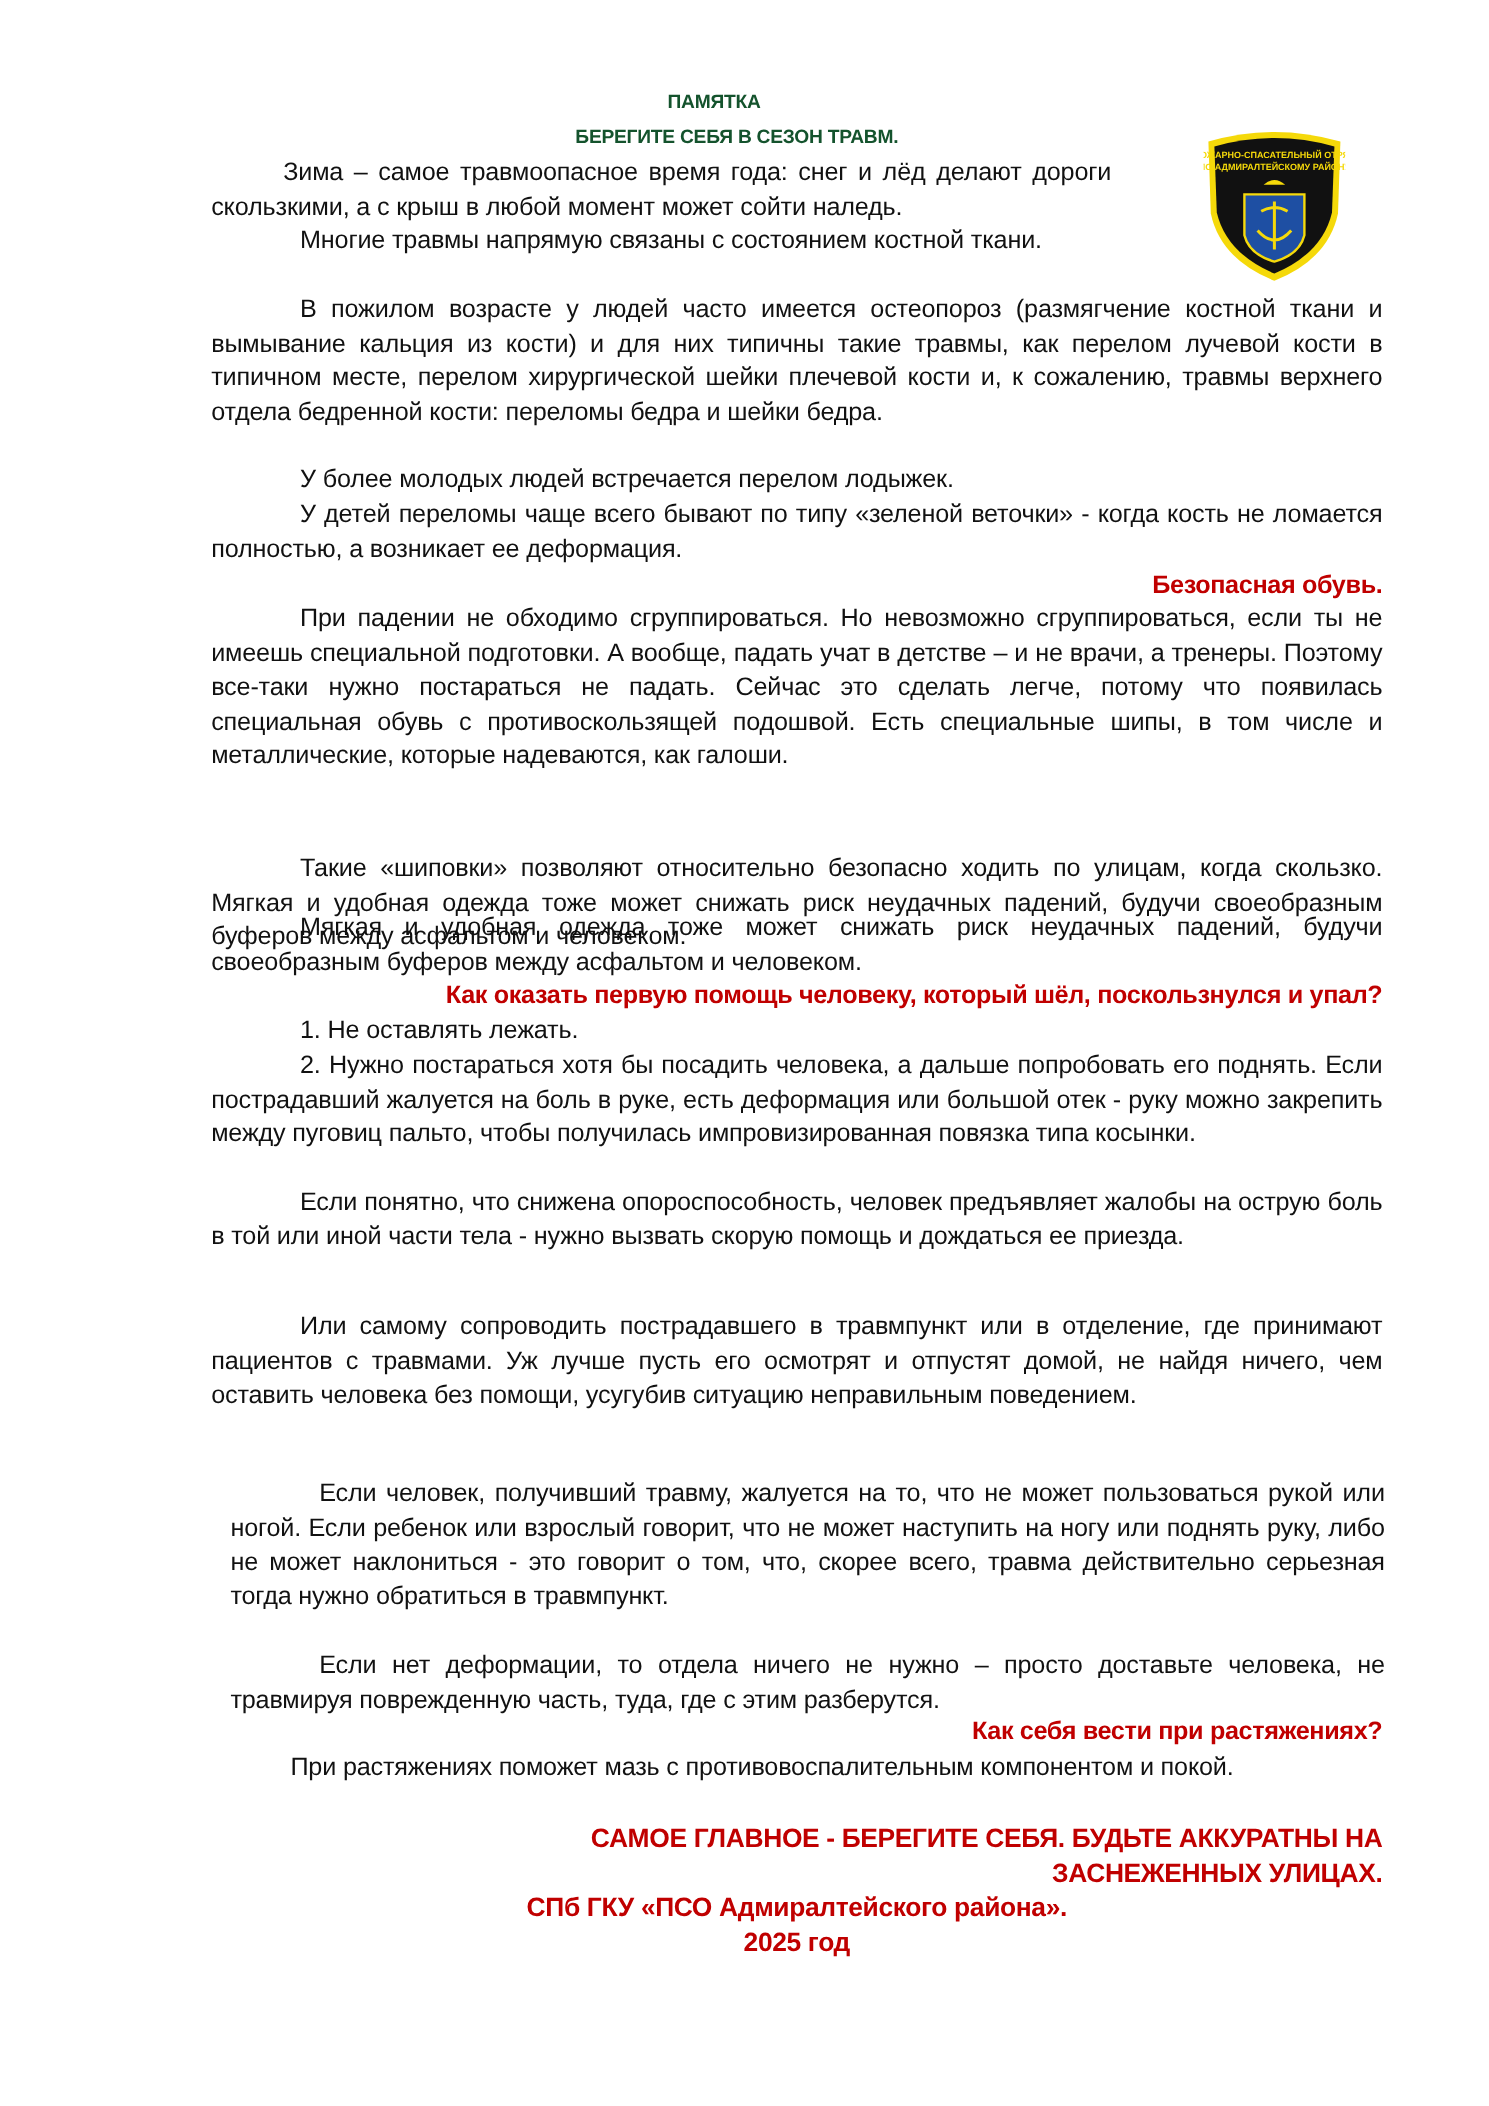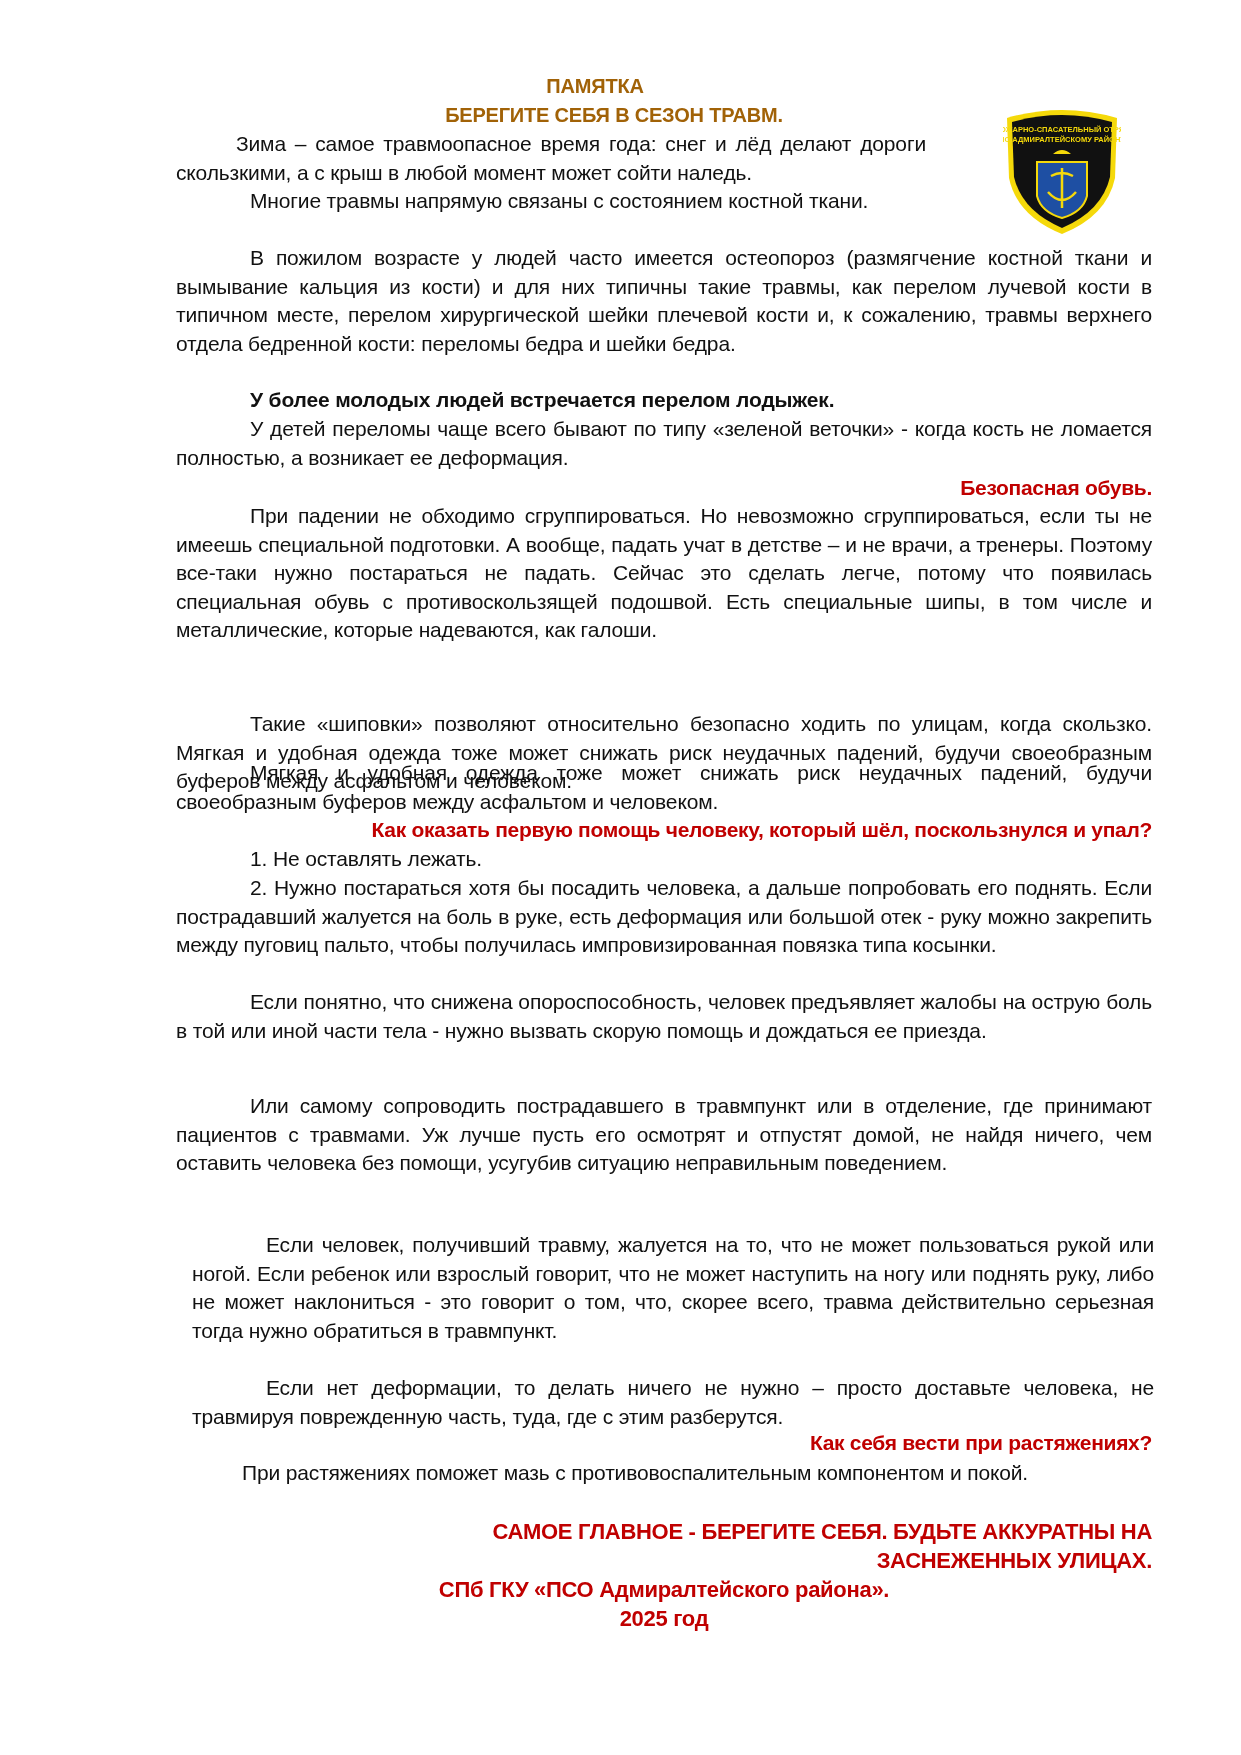--- a/index.html
+++ b/index.html
@@ -4,21 +4,21 @@
 <style>
   html, body { margin: 0; padding: 0; background: #ffffff; }
   body { width: 1241px; height: 1755px; position: relative; overflow: hidden; }
   .page {
     position: absolute; left: 0; top: 0; width: 1241px; height: 1755px;
     font-family: "Liberation Sans", sans-serif;
     color: #111111;
   }
   .title {
     position: absolute; left: 0; width: 1190px; text-align: center;
-    color: #a16207; font-weight: bold; font-size: 20px; line-height: 28px;
+    color: #14532d; font-weight: bold; font-size: 16px; line-height: 28px;
     letter-spacing: -0.2px;
   }
   .txt {
     position: absolute; font-size: 21px; line-height: 28.5px;
     text-align: justify; text-align-last: left;
     letter-spacing: -0.15px;
   }
   .txt .ind { display: inline-block; width: 74px; }
   .heading {
     position: absolute; color: #c00000; font-weight: bold; font-size: 21px;
@@ -49,21 +49,21 @@
 
   <div class="txt" style="left:176px; top:130px; width:750px;">
     <span class="ind" style="width:60px"></span><span>Зима – самое травмоопасное время года: снег и лёд делают дороги скользкими, а с крыш в любой момент может сойти наледь.</span>
   </div>
   <div class="txt" style="left:176px; top:187px; width:800px;">
     <span class="ind"></span><span>Многие травмы напрямую связаны с состоянием костной ткани.</span>
   </div>
   <div class="txt" style="left:176px; top:244px; width:976px;">
     <span class="ind"></span><span>В пожилом возрасте у людей часто имеется остеопороз (размягчение костной ткани и вымывание кальция из кости) и для них типичны такие травмы, как перелом лучевой кости в типичном месте, перелом хирургической шейки плечевой кости и, к сожалению, травмы верхнего отдела бедренной кости: переломы бедра и шейки бедра.</span>
   </div>
-  <div class="txt" style="left:176px; top:386px; width:976px;font-weight:bold;">
+  <div class="txt" style="left:176px; top:386px; width:976px;">
     <span class="ind"></span><span>У более молодых людей встречается перелом лодыжек.</span>
   </div>
   <div class="txt" style="left:176px; top:415px; width:976px;">
     <span class="ind"></span><span>У детей переломы чаще всего бывают по типу «зеленой веточки» - когда кость не ломается полностью, а возникает ее деформация.</span>
   </div>
 
   <div class="heading" style="left:176px; width:976px; top:474px;">Безопасная обувь.</div>
   <div class="txt" style="left:176px; top:502px; width:976px;">
     <span class="ind"></span><span>При падении не обходимо сгруппироваться. Но невозможно сгруппироваться, если ты не  имеешь специальной  подготовки.  А вообще, падать учат в детстве – и не врачи, а тренеры.  Поэтому все-таки нужно постараться не падать. Сейчас это сделать легче, потому что появилась специальная обувь с противоскользящей подошвой. Есть специальные шипы, в том числе и металлические, которые надеваются, как галоши.</span>
   </div>
@@ -85,21 +85,21 @@
     <span class="ind"></span><span>Если понятно, что снижена опороспособность, человек  предъявляет  жалобы на  острую  боль в той или  иной  части  тела - нужно  вызвать скорую помощь  и дождаться ее приезда.</span>
   </div>
   <div class="txt" style="left:176px; top:1092px; width:976px;">
     <span class="ind"></span><span>Или  самому  сопроводить  пострадавшего  в травмпункт  или в отделение, где принимают пациентов с травмами. Уж лучше пусть   его  осмотрят  и  отпустят домой,   не   найдя  ничего, чем оставить человека без помощи, усугубив ситуацию неправильным поведением.</span>
   </div>
 
   <div class="txt" style="left:192px; top:1231px; width:962px;">
     <span class="ind"></span><span>Если  человек,  получивший  травму,  жалуется  на  то,  что  не  может пользоваться рукой или ногой. Если ребенок или взрослый говорит, что  не  может наступить  на  ногу  или  поднять   руку,  либо  не  может   наклониться - это  говорит о том, что, скорее всего, травма действительно серьезная тогда нужно обратиться в травмпункт.</span>
   </div>
   <div class="txt" style="left:192px; top:1374px; width:962px;">
-    <span class="ind"></span><span>Если  нет  деформации,  то  делать  ничего   не  нужно – просто  доставьте человека, не травмируя поврежденную часть, туда, где с этим разберутся.</span>
+    <span class="ind"></span><span>Если  нет  деформации,  то  отдела  ничего   не  нужно – просто  доставьте человека, не травмируя поврежденную часть, туда, где с этим разберутся.</span>
   </div>
 
   <div class="heading" style="left:176px; width:976px; top:1429px;">Как себя вести при растяжениях?</div>
   <div class="txt" style="left:192px; top:1459px; width:962px;">
     <span class="ind" style="width:50px"></span><span>При растяжениях поможет мазь с противовоспалительным компонентом и покой.</span>
   </div>
 
   <div class="heading" style="left:176px; width:976px; top:1518px; font-size:22px;">САМОЕ ГЛАВНОЕ - БЕРЕГИТЕ СЕБЯ. БУДЬТЕ АККУРАТНЫ НА</div>
   <div class="heading" style="left:176px; width:976px; top:1547px; font-size:22px;">ЗАСНЕЖЕННЫХ УЛИЦАХ.</div>
   <div class="heading right" style="left:176px; width:976px; top:1576px; font-size:22px;">СПб ГКУ «ПСО Адмиралтейского района».</div>

